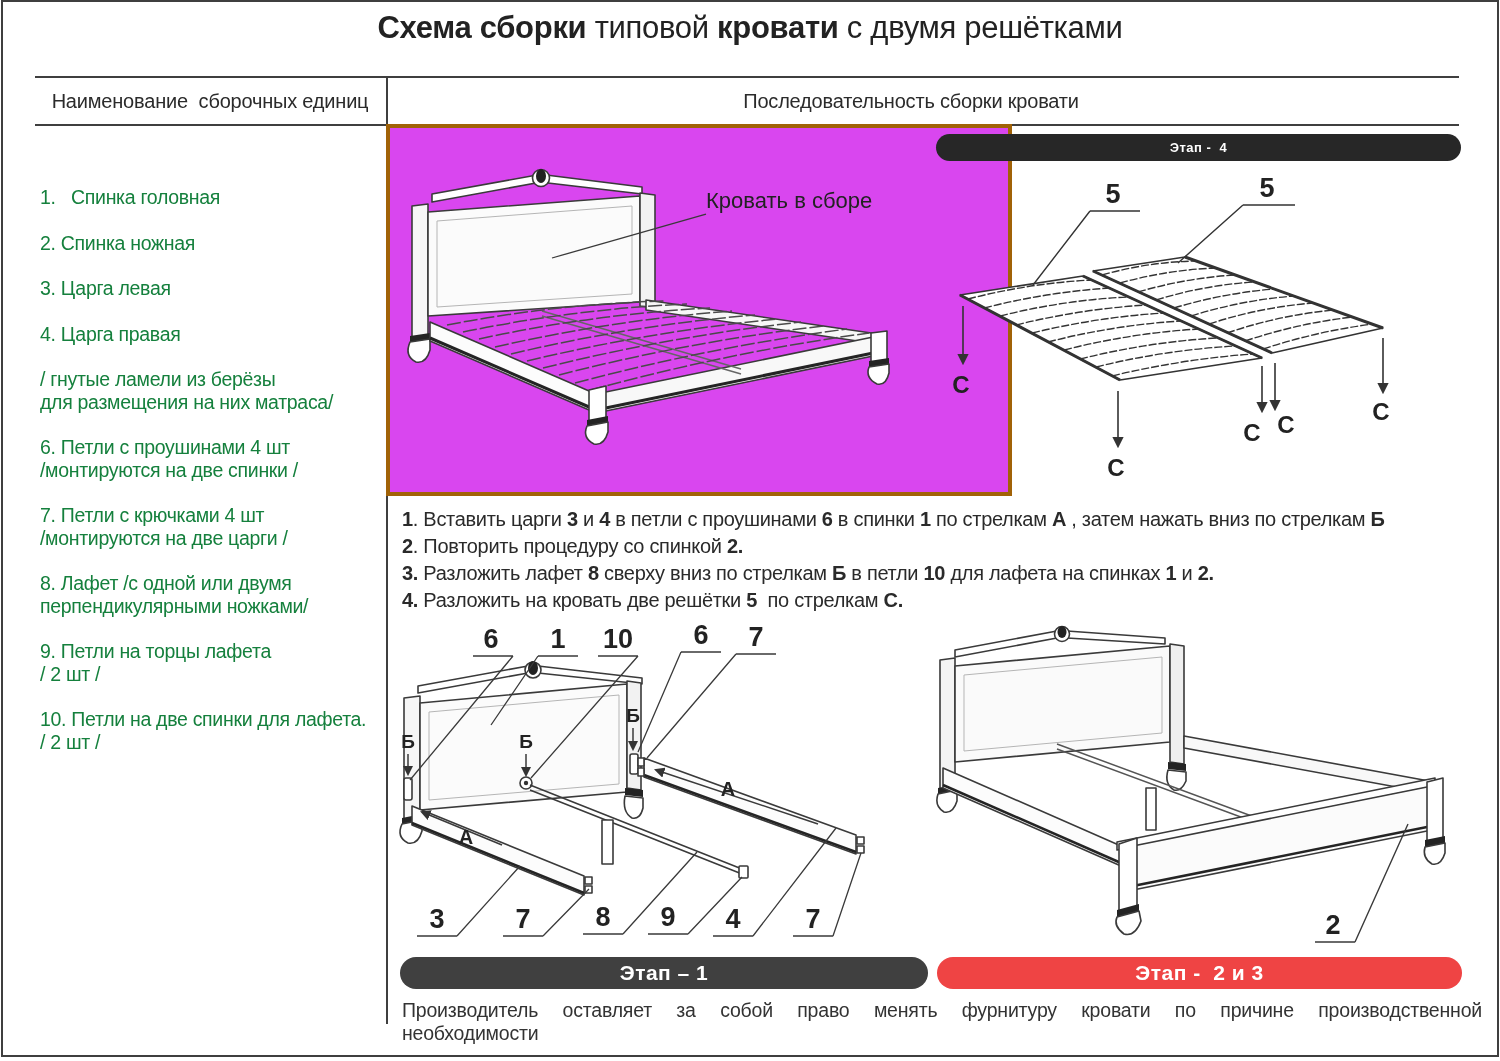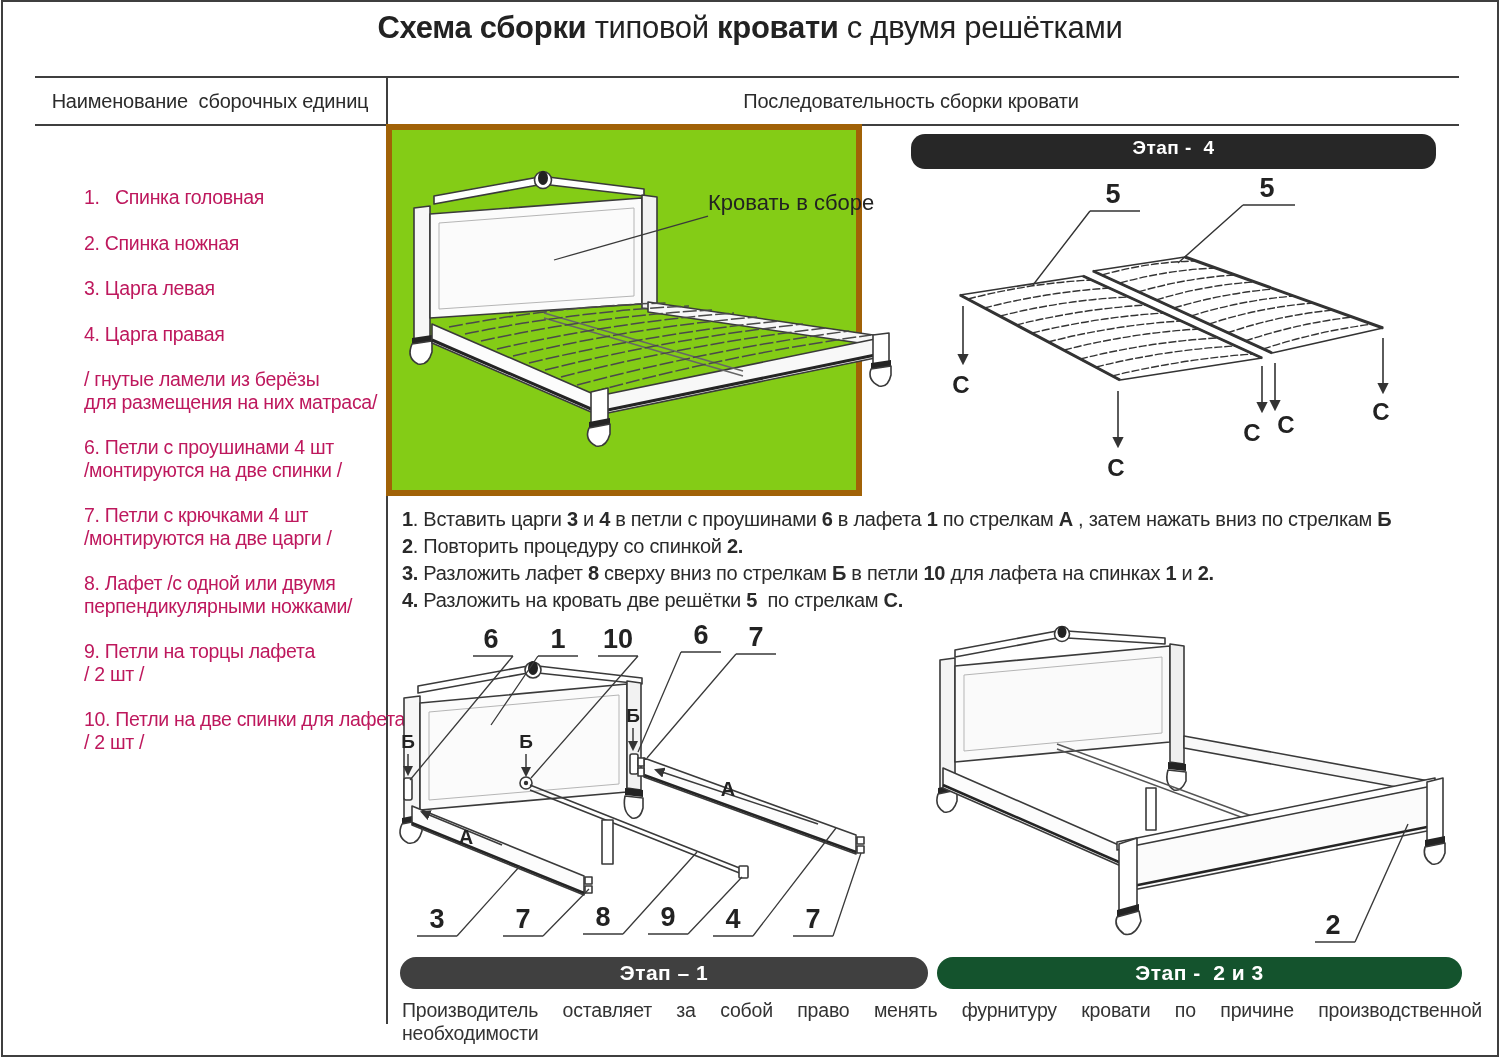--- a/index.html
+++ b/index.html
@@ -10,25 +10,25 @@
   .page-border{position:absolute;left:1px;top:0;width:1494px;height:1053px;border:2px solid #3f3f3f;}
   .title{position:absolute;left:0;top:10px;width:100%;text-align:center;font-size:31px;letter-spacing:-0.3px;color:#222;white-space:pre;}
   .title b{font-weight:bold;}
   .hrule{position:absolute;left:35px;width:1424px;height:2px;background:#3f3f3f;}
   .r1{top:76px;}
   .r2{top:124px;}
   .vline{position:absolute;left:386px;top:76px;width:2px;height:948px;background:#3f3f3f;}
   .col-header{position:absolute;top:90px;font-size:20px;color:#2b2b2b;white-space:pre;letter-spacing:-0.2px;}
   .col-header.left{left:35px;width:350px;text-align:center;}
   .col-header.right{left:387px;width:1000px;text-align:center;padding-left:24px;}
-  .parts-list{position:absolute;left:40px;top:186px;width:345px;font-size:19.5px;line-height:22.5px;letter-spacing:-0.3px;color:#be185d;margin-left:44px;}
+  .parts-list{position:absolute;left:40px;top:186px;width:345px;font-size:19.5px;line-height:22.5px;letter-spacing:-0.3px;color:#15803d;}
   .part-item{margin-bottom:23px;white-space:pre;}
-  .assembled-box{position:absolute;left:386px;top:124px;width:476px;height:372px;border:6px solid #a16207;box-sizing:border-box;background:#84cc16;}
+  .assembled-box{position:absolute;left:386px;top:124px;width:626px;height:372px;border:4px solid #a16207;box-sizing:border-box;background:#d946ef;}
   .banner{position:absolute;background:#272727;color:#fff;font-weight:bold;text-align:center;white-space:pre;letter-spacing:0.5px;}
-  .banner-s4{left:911px;top:134px;width:525px;height:35px;border-radius:14px;font-size:19px;line-height:27px;}
+  .banner-s4{left:936px;top:134px;width:525px;height:27px;border-radius:14px;font-size:13px;line-height:27px;}
   .banner-s1{left:400px;top:957px;width:528px;height:32px;border-radius:16px;font-size:21px;line-height:32px;}
   .banner-s23{left:937px;top:957px;width:525px;height:32px;border-radius:16px;font-size:21px;line-height:32px;}
   .instructions{position:absolute;left:402px;top:506px;width:1062px;font-size:20px;line-height:27px;letter-spacing:-0.3px;color:#2a2a2a;}
   .instr-line{white-space:pre;}
   .svg-abs{position:absolute;}
   .svg-s4{left:935px;top:163px;}
   .svg-s1{left:390px;top:618px;}
   .svg-s23{left:935px;top:618px;}
   .footer{position:absolute;left:402px;top:999px;width:1080px;font-size:19.5px;letter-spacing:-0.2px;word-spacing:5px;color:#333;text-align:justify;text-align-last:justify;}
   svg text{font-family:"Liberation Sans",sans-serif;font-weight:bold;fill:#222;}
@@ -168,21 +168,21 @@
     <text x="178" y="40" font-size="27" text-anchor="middle">5</text>
     <text x="332" y="34" font-size="27" text-anchor="middle">5</text>
     <text x="26" y="230" font-size="24" text-anchor="middle">С</text>
     <text x="181" y="313" font-size="24" text-anchor="middle">С</text>
     <text x="317" y="278" font-size="24" text-anchor="middle">С</text>
     <text x="351" y="270" font-size="24" text-anchor="middle">С</text>
     <text x="446" y="257" font-size="24" text-anchor="middle">С</text>
   </svg>
 
   <div class="instructions">
-      <div class="instr-line"><b>1</b><span>. Вставить царги </span><b>3</b><span> и </span><b>4</b><span> в петли с проушинами </span><b>6</b><span> в лафета </span><b>1</b><span> по стрелкам </span><b>А</b><span> , затем нажать вниз по стрелкам </span><b>Б</b></div>
+      <div class="instr-line"><b>1</b><span>. Вставить царги </span><b>3</b><span> и </span><b>4</b><span> в петли с проушинами </span><b>6</b><span> в спинки </span><b>1</b><span> по стрелкам </span><b>А</b><span> , затем нажать вниз по стрелкам </span><b>Б</b></div>
       <div class="instr-line"><b>2</b><span>. Повторить процедуру со спинкой </span><b>2.</b></div>
       <div class="instr-line"><b>3.</b><span> Разложить лафет </span><b>8</b><span> сверху вниз по стрелкам </span><b>Б</b><span> в петли </span><b>10</b><span> для лафета на спинках </span><b>1</b><span> и </span><b>2.</b></div>
       <div class="instr-line"><b>4.</b><span> Разложить на кровать две решётки </span><b>5</b><span>  по стрелкам </span><b>С.</b></div>
     </div>
 
   <svg class="svg-abs svg-s1" width="540" height="337" viewBox="0 0 540 337">
     <defs>
       <marker id="ah1" viewBox="0 0 10 10" refX="8" refY="5" markerWidth="7" markerHeight="7" orient="auto-start-reverse">
         <path d="M0,0 L10,5 L0,10 Z" fill="#333"></path>
       </marker>
@@ -295,16 +295,16 @@
         <polygon points="492,164 508,160 508,222 492,226" fill="#ffffff"></polygon>
         <polygon points="490,222 510,218 510,226 490,230" fill="#242424" stroke="none"></polygon>
         <path d="M490,229 L510,225 L510,235 Q506,248 497,246 Q487,240 490,229 Z" fill="#ffffff"></path>
       </g>
       <path d="M380,324 L420,324 M420,324 L473,206" stroke-width="1.4"></path>
     </g>
     <text x="398" y="316" font-size="27" text-anchor="middle">2</text>
   </svg>
 
   <div class="banner banner-s1" style="background: #404040; color: rgb(255, 255, 255);">Этап – 1</div>
-  <div class="banner banner-s23" style="background: #14532d; color: rgb(255, 255, 255);">Этап -  2 и 3</div>
+  <div class="banner banner-s23" style="background: #ef4444; color: rgb(255, 255, 255);">Этап -  2 и 3</div>
 
   <div class="footer">Производитель оставляет за собой право менять фурнитуру кровати по причине производственной необходимости</div>
 </div>
 
 </body></html>

